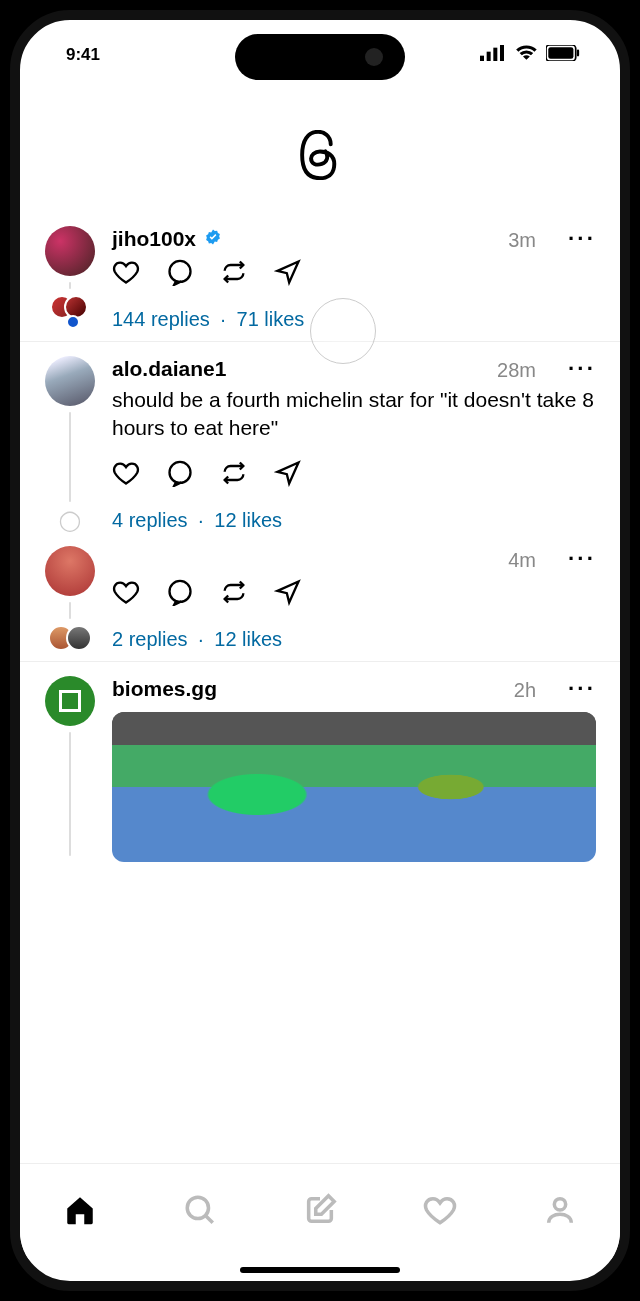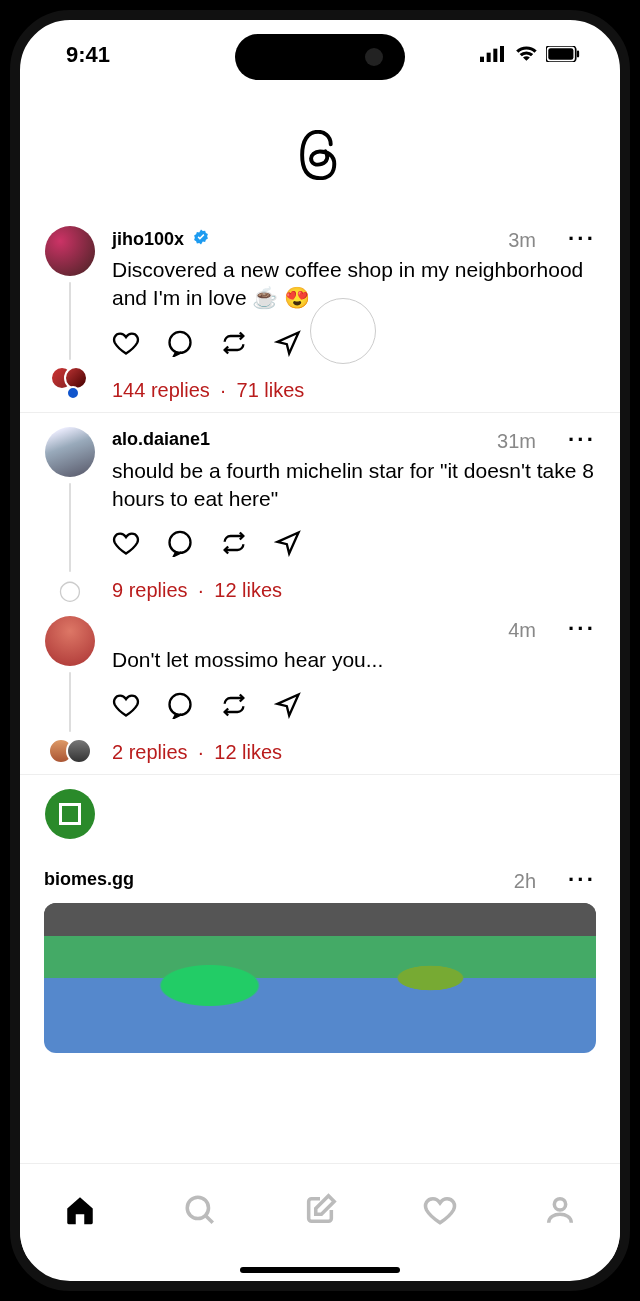--- a/index.html
+++ b/index.html
@@ -22,21 +22,21 @@
   .notch {
     position:absolute; top:14px; left:50%; transform:translateX(-50%);
     width:170px; height:46px; background:#000; border-radius:30px; z-index:5;
   }
   .notch::after{
     content:""; position:absolute; right:22px; top:14px;
     width:18px; height:18px; background:#222; border-radius:50%;
   }
   .statusbar {
     height:70px; display:flex; justify-content:space-between; align-items:center;
-    padding:0 40px 0 46px; font-weight:600; font-size:22px;
+    padding:0 40px 0 46px; font-weight:600; font-size:17px;
   }
   .sb-right { display:flex; gap:8px; align-items:center; }
   .sb-right svg { height:16px; }
   .header { display:flex; justify-content:center; padding:40px 0 28px; }
   .feed { flex:1; overflow:auto; }
   .post {
     display:flex; padding:14px 24px 10px 24px; gap:16px;
     border-bottom:1px solid #eee;
   }
   .post:last-child{ border-bottom:none;}
@@ -49,28 +49,28 @@
   .av1s1{background:linear-gradient(135deg,#c33,#822); width:24px;height:24px;border-radius:50%;border:2px solid #fff;}
   .av1s2{background:linear-gradient(135deg,#b33,#400); width:24px;height:24px;border-radius:50%;border:2px solid #fff;position:absolute;left:14px;top:0;}
   .av1s3{background:#15c; width:14px;height:14px;border-radius:50%;border:2px solid #fff;position:absolute;left:16px;top:20px;}
   .av2{background:linear-gradient(160deg,#eef 10%,#9ab 40%,#556 100%);}
   .av3{background:radial-gradient(circle at 50% 30%,#d76,#a33);}
   .av4{background:#2a8a2a; display:flex;align-items:center;justify-content:center;}
   .av4 span{width:22px;height:22px;border:3px solid #fff;}
   .threadline { width:2px; flex:1; background:#ddd; margin:6px 0; border-radius:2px; }
   .body { flex:1; min-width:0; }
   .top { display:flex; align-items:center; gap:8px; }
-  .user { font-weight:700; font-size:18px; }
+  .user { font-weight:700; font-size:21px; }
   .verified { color:#1d9bf0; }
   .meta { margin-left:auto; display:flex; align-items:flex-end; gap:32px; color:#888; font-size:20px;}
   .more { font-size:22px; font-weight:700; color:#000; letter-spacing:2px;}
   .text { font-size:21px; line-height:1.35; padding:4px 0 10px 0; }
   .actions { display:flex; gap:26px; padding:6px 0 4px; }
   .actions svg { width:28px; height:28px; }
-  .stats { color:#b91c1c; font-size:20px; padding-top:14px; display:flex; gap:10px; align-items:center; }
+  .stats { color:#0369a1; font-size:20px; padding-top:14px; display:flex; gap:10px; align-items:center; }
   .stack { position:relative; width:40px; height:36px; }
   .stack2 { display:flex; }
   .stack2 div{ width:26px;height:26px;border-radius:50%;border:2px solid #fff; }
   .stack2 div:nth-child(2){margin-left:-8px;}
   .media {
     margin:10px 0 0 0; width:100%; height:150px; border-radius:12px;
     background:linear-gradient(#555 0 20%,#4a6 20% 50%,#58c 50% 100%);
     position:relative; overflow:hidden;
   }
   .media::before{content:"";position:absolute;inset:0;background:
@@ -155,21 +155,20 @@
             <svg width="18" height="18" viewBox="0 0 24 24">
                   <path fill="#1d9bf0" d="M12 2l2.4 2.1 3.1-.6 1 3 2.7 1.6-1 3 1 3-2.7 1.6-1 3-3.1-.6L12 22l-2.4-2.1-3.1.6-1-3L2.8 16l1-3-1-3L5.5 8.4l1-3 3.1.6z"></path>
                   <path fill="#fff" d="M10.5 15.5l-3-3 1.4-1.4 1.6 1.6 4.6-4.6 1.4 1.4z"></path>
                 </svg>
           </span>
           <div class="meta">
             <span>3m</span>
             <span class="more">···</span>
           </div>
         </div>
-        <div class="text">Discovered a new coffee shop in my neighborhood and I'm in love ☕ 😍</div>
         <div class="actions">
           <span><svg viewBox="0 0 24 24" fill="none" stroke="#000" stroke-width="2">
                   <path d="M12 21s-7-4.5-9.5-9C.5 8 3 4 7 4c2 0 4 1.5 5 3 1-1.5 3-3 5-3 4 0 6.5 4 4.5 8C19 16.5 12 21 12 21z"></path>
                 </svg></span>
           <span><svg viewBox="0 0 24 24" fill="none" stroke="#000" stroke-width="2">
                   <circle cx="12" cy="11.5" r="9"></circle>
                   <path d="M9 19l-2 4 6-3"></path>
                 </svg></span>
           <span><svg viewBox="0 0 24 24" fill="none" stroke="#000" stroke-width="2">
                   <path d="M17 3l3 3-3 3"></path>
@@ -192,21 +191,21 @@
     <div class="post" style="padding-bottom:0;border-bottom:none;">
       <div class="leftcol">
         <div class="avatar av2"></div>
         <div class="threadline"></div>
         <span class="quiet" style="font-size:20px;">◯</span>
       </div>
       <div class="body">
         <div class="top">
           <span class="user">alo.daiane1</span>
           <div class="meta">
-            <span>31m</span>
+            <span>28m</span>
             <span class="more">···</span>
           </div>
         </div>
         <div class="text">should be a fourth michelin star for "it doesn't take 8 hours to eat here"</div>
         <div class="actions">
           <span><svg viewBox="0 0 24 24" fill="none" stroke="#000" stroke-width="2">
                   <path d="M12 21s-7-4.5-9.5-9C.5 8 3 4 7 4c2 0 4 1.5 5 3 1-1.5 3-3 5-3 4 0 6.5 4 4.5 8C19 16.5 12 21 12 21z"></path>
                 </svg></span>
           <span><svg viewBox="0 0 24 24" fill="none" stroke="#000" stroke-width="2">
                   <circle cx="12" cy="11.5" r="9"></circle>
@@ -216,21 +215,21 @@
                   <path d="M17 3l3 3-3 3"></path>
                   <path d="M20 6H9a5 5 0 0 0-5 5"></path>
                   <path d="M7 21l-3-3 3-3"></path>
                   <path d="M4 18h11a5 5 0 0 0 5-5"></path>
                 </svg></span>
           <span><svg viewBox="0 0 24 24" fill="none" stroke="#000" stroke-width="2">
                   <path d="M3 11l18-8-8 18-2-8z"></path>
                 </svg></span>
         </div>
         <div class="stats">
-          <span>9 replies</span>
+          <span>4 replies</span>
           <span>·</span>
           <span>12 likes</span>
         </div>
       </div>
     </div>
 
     <div class="post">
       <div class="leftcol">
         <div class="avatar av3"></div>
         <div class="threadline"></div>
@@ -239,21 +238,20 @@
           <div style="background:linear-gradient(#777,#333);"></div>
         </div>
       </div>
       <div class="body">
         <div class="top">
           <div class="meta">
             <span>4m</span>
             <span class="more">···</span>
           </div>
         </div>
-        <div class="text">Don't let mossimo hear you...</div>
         <div class="actions">
           <span><svg viewBox="0 0 24 24" fill="none" stroke="#000" stroke-width="2">
                   <path d="M12 21s-7-4.5-9.5-9C.5 8 3 4 7 4c2 0 4 1.5 5 3 1-1.5 3-3 5-3 4 0 6.5 4 4.5 8C19 16.5 12 21 12 21z"></path>
                 </svg></span>
           <span><svg viewBox="0 0 24 24" fill="none" stroke="#000" stroke-width="2">
                   <circle cx="12" cy="11.5" r="9"></circle>
                   <path d="M9 19l-2 4 6-3"></path>
                 </svg></span>
           <span><svg viewBox="0 0 24 24" fill="none" stroke="#000" stroke-width="2">
                   <path d="M17 3l3 3-3 3"></path>
@@ -266,21 +264,21 @@
                 </svg></span>
         </div>
         <div class="stats">
           <span>2 replies</span>
           <span>·</span>
           <span>12 likes</span>
         </div>
       </div>
     </div>
 
-    <div class="post" style="border-bottom:none;flex-direction:column;">
+    <div class="post" style="border-bottom:none;">
       <div class="leftcol">
         <div class="avatar av4">
               <span></span>
             </div>
         <div class="threadline"></div>
       </div>
       <div class="body">
         <div class="top">
           <span class="user">biomes.gg</span>
           <div class="meta">

